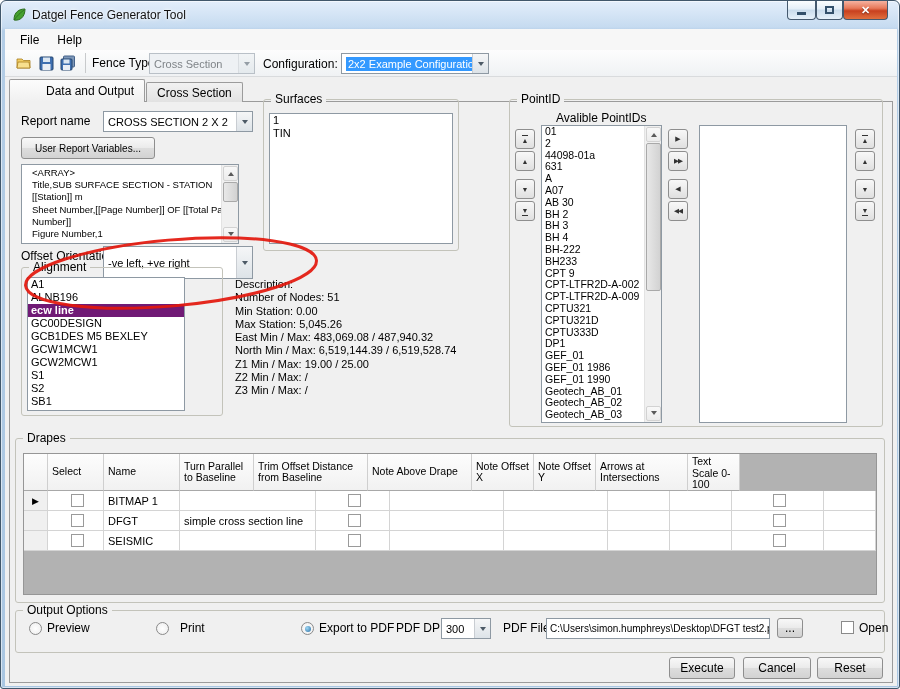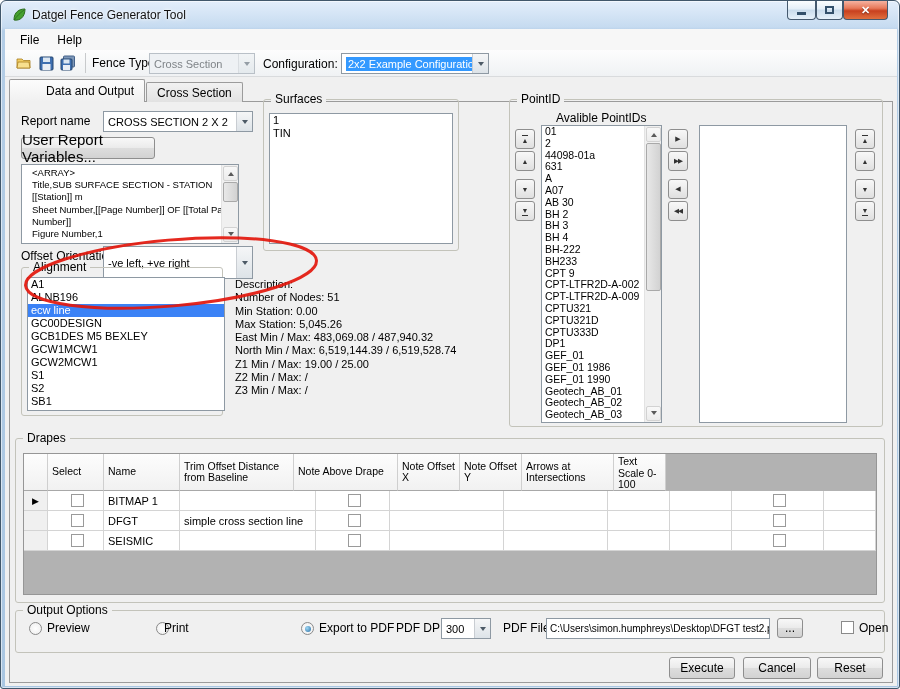--- a/index.html
+++ b/index.html
@@ -56,21 +56,21 @@
     background:linear-gradient(#f1f1f1,#e2e2e2); margin-right:1px; }
   .tab.active { height:23px; background:linear-gradient(#fcfcfc,#f0f0f0);padding-left:36px; }
   .tabpage { position:absolute; left:8px; top:100px; width:884px; height:582px;
     border:1px solid #9b9b9b; background:#f0f0f0; }
 
   .group { position:absolute; border:1px solid #c3c3ba; border-radius:3px; }
   .gtitle { position:absolute; top:-8px; left:7px; background:#f0f0f0; padding:0 4px; font-size:12px; }
 
   .list { position:absolute; background:#fff; border:1px solid #8e99a3; overflow:hidden; }
   .li { height:13px; line-height:13px; font-size:11px; padding-left:3px; white-space:nowrap; }
-  .li.selected { background:#3b82f6; color:#fff; }
+  .li.selected { background:#701a75; color:#fff;font-weight:bold; }
   .pi { height:11.8px; line-height:11.8px; font-size:10.5px; padding-left:3px; white-space:nowrap; }
 
   
   .vsb { position:absolute; top:0; right:0; bottom:0; width:17px; background:#f0f0f0; border-left:1px solid #e3e3e3; }
   .sbbtn { position:absolute; left:1px; width:15px; height:15px; border:1px solid #d2d2d2; border-radius:2px;
     background:linear-gradient(#f8f8f8,#ececec); display:flex; align-items:center; justify-content:center; }
   .tri-up { width:0; height:0; border:3px solid transparent; border-bottom:4px solid #5a5a5a; margin-bottom:2px; }
   .tri-down { width:0; height:0; border:3px solid transparent; border-top:4px solid #5a5a5a; margin-top:2px; }
   .sbthumb { position:absolute; left:1px; width:15px; border:1px solid #a9a9a9; border-radius:2px;
     background:linear-gradient(90deg,#e8e8e8,#d2d2d2); }
@@ -172,21 +172,21 @@
     <div class="tab active">Data and Output</div>
     <div class="tab">Cross Section</div>
   </div>
   <div class="tabpage"></div>
 
   <span class="lbl" style="left:20px;top:113px">Report name</span>
   <div class="combo" style="left:102px;top:110px;width:150px;height:21px">
     <span>CROSS SECTION 2 X 2</span>
     <div class="carrow"></div>
   </div>
-  <div class="btn" style="left:20px;top:136px;width:134px;height:22px;font-size:15px">User Report Variables...</div>
+  <div class="btn" style="left:20px;top:136px;width:134px;height:22px;font-size:10px">User Report Variables...</div>
   <div class="textbox" style="left:20px;top:163px;width:218px;height:80px">
     <div class="pre" style="font-size:9.5px;line-height:12.2px;padding:2px 10px;width:199px">&lt;ARRAY&gt;
 Title,SUB SURFACE SECTION - STATION
 [[Station]] m
 Sheet Number,[[Page Number]] OF [[Total Page
 Number]]
 Figure Number,1</div>
     <div class="vsb">
       <div class="sbbtn" style="top:1px">
           <div class="tri-up"></div>
@@ -200,21 +200,21 @@
 
   <span class="lbl" style="left:20px;top:248px">Offset Orientation</span>
   <div class="combo" style="left:102px;top:245px;width:150px;height:33px">
     <span>-ve left, +ve right</span>
     <div class="carrow"></div>
   </div>
 
   <div class="group" style="left:20px;top:266px;width:202px;height:149px">
     <span class="gtitle">Alignment</span>
   </div>
-  <div class="list" style="left:26px;top:276px;width:198px;height:134px">
+  <div class="list" style="left:26px;top:276px;width:158px;height:134px">
     <div class="li">A1</div>
     <div class="li">ALNB196</div>
     <div class="li selected">ecw line</div>
     <div class="li">GC00DESIGN</div>
     <div class="li">GCB1DES M5 BEXLEY</div>
     <div class="li">GCW1MCW1</div>
     <div class="li">GCW2MCW1</div>
     <div class="li">S1</div>
     <div class="li">S2</div>
     <div class="li">SB1</div>
@@ -325,20 +325,21 @@
     </div>
 
   <div class="group" style="left:14px;top:437px;width:870px;height:165px">
     <span class="gtitle">Drapes</span>
   </div>
   <div class="grid">
     <div class="hrow">
       <div class="hcell dc0"></div>
       <div class="hcell dc1">Select</div>
       <div class="hcell dc2">Name</div>
+      <div class="hcell dc4">Turn Parallel to Baseline</div>
       <div class="hcell dc5">Trim Offset Distance from Baseline</div>
       <div class="hcell dc6">Note Above Drape</div>
       <div class="hcell dc7">Note Offset X</div>
       <div class="hcell dc8">Note Offset Y</div>
       <div class="hcell dc9">Arrows at Intersections</div>
       <div class="hcell dc10" style="align-items:flex-start;padding-top:2px">Text Scale 0-100</div>
     </div>
     <div class="drow">
       <div class="dcell dc0 selcol">
           <span style="font-size:9px">▶</span>
@@ -399,21 +400,21 @@
       <div class="dcell dc10"></div>
     </div>
   </div>
 
   <div class="group" style="left:14px;top:609px;width:870px;height:43px">
     <span class="gtitle">Output Options</span>
   </div>
   <div class="radio" style="left:28px;top:621px"></div>
   <span class="lbl" style="left:46px;top:620px">Preview</span>
   <div class="radio" style="left:155px;top:621px"></div>
-  <span class="lbl" style="left:163px;top:620px">Print</span>
+  <span class="lbl" style="left:179px;top:620px">Print</span>
   <div class="radio on" style="left:300px;top:621px"></div>
   <span class="lbl" style="left:318px;top:620px">Export to PDF</span>
   <span class="lbl" style="left:395px;top:620px">PDF DPI</span>
   <div class="combo" style="left:440px;top:617px;width:50px;height:21px">
     <span>300</span>
     <div class="carrow"></div>
   </div>
   <span class="lbl" style="left:502px;top:620px">PDF File</span>
   <div class="textbox" style="left:545px;top:617px;width:224px;height:21px">
     <div style="font-size:10px;line-height:19px;padding-left:3px;white-space:nowrap">C:\Users\simon.humphreys\Desktop\DFGT test2.pdf</div>

